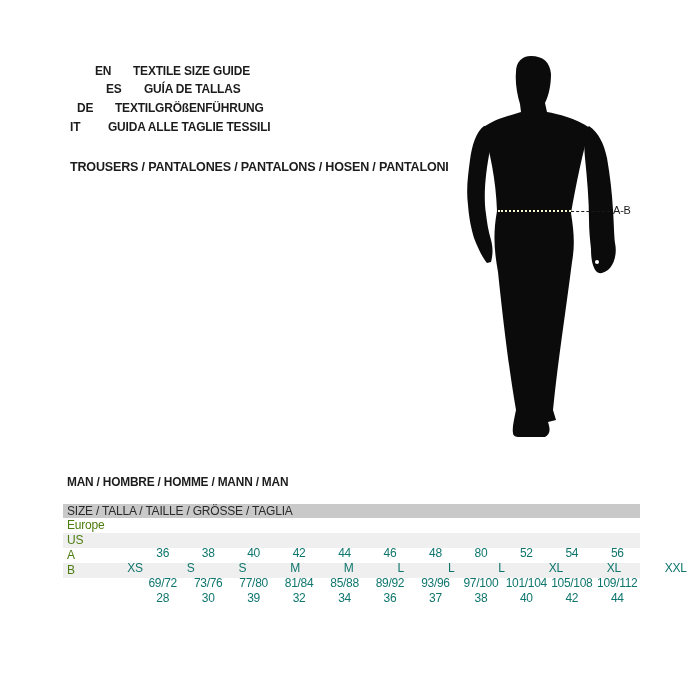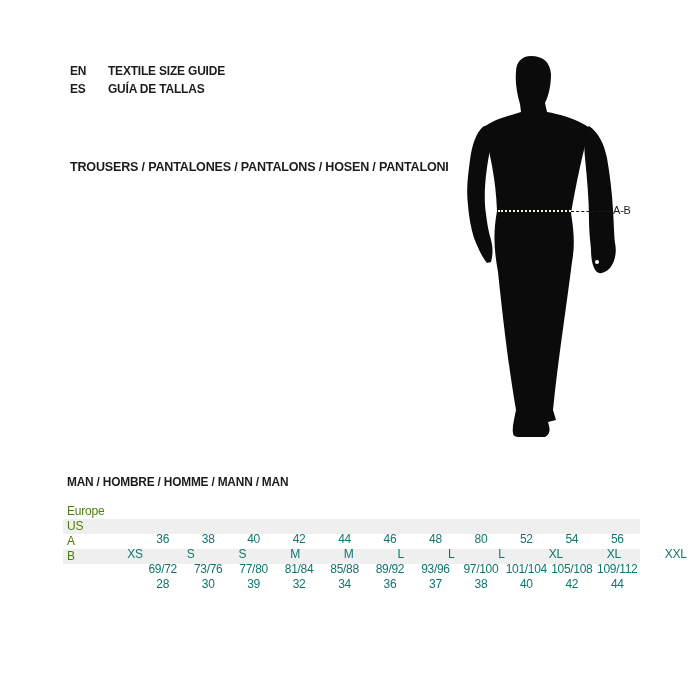--- a/index.html
+++ b/index.html
@@ -2,21 +2,21 @@
 <html><head>
 <meta charset="utf-8">
 <style>
   html,body{margin:0;padding:0;background:#ffffff;}
   #canvas{
     position:relative;width:700px;height:700px;background:#ffffff;overflow:hidden;
     font-family:"Liberation Sans", sans-serif;color:#1c1c1c;
   }
   
   .lang-block{position:absolute;left:70px;top:61px;}
-  .lang-row{display:flex;height:18.6px;align-items:center;}
+  .lang-row{display:flex;height:18.6px;align-items:center;justify-content:center;}
   .lang-code{width:38px;font-size:13px;font-weight:bold;letter-spacing:-.2px;
     transform:scaleX(.92);transform-origin:left center;}
   .lang-label{font-size:13px;font-weight:bold;letter-spacing:-.2px;white-space:nowrap;
     transform:scaleX(.92);transform-origin:left center;}
   
   .garment-title{position:absolute;left:70px;top:159px;font-size:13.5px;font-weight:bold;
     letter-spacing:-.2px;white-space:nowrap;transform:scaleX(.93);transform-origin:left center;}
   
   .silhouette{position:absolute;left:440px;top:48px;}
   .dash-inside{position:absolute;left:498px;top:210px;width:73px;height:0;
@@ -45,20 +45,28 @@
 <div id="canvas">
 
   <div class="lang-block">
       <div class="lang-row">
         <span class="lang-code">EN</span>
         <span class="lang-label">TEXTILE SIZE GUIDE</span>
       </div>
       <div class="lang-row">
         <span class="lang-code">ES</span>
         <span class="lang-label">GUÍA DE TALLAS</span>
+      </div>
+      <div class="lang-row">
+        <span class="lang-code">DE</span>
+        <span class="lang-label">TEXTILGRÖßENFÜHRUNG</span>
+      </div>
+      <div class="lang-row">
+        <span class="lang-code">IT</span>
+        <span class="lang-label">GUIDA ALLE TAGLIE TESSILI</span>
       </div>
     </div>
 
   <div class="garment-title">TROUSERS / PANTALONES / PANTALONS / HOSEN / PANTALONI</div>
 
   <svg class="silhouette" width="220" height="400" viewBox="440 48 220 400" xmlns="http://www.w3.org/2000/svg">
     <g fill="#0b0b0b">
 
       <path d="M 531 56
                C 522 56, 516 62, 516 72
@@ -107,20 +115,21 @@
     <circle cx="597" cy="262" r="2" fill="#ffffff"></circle>
   </svg>
 
   <div class="dash-inside"></div>
   <div class="dash-outside"></div>
   <div class="ab-label">A-B</div>
 
   <div class="gender-label">MAN / HOMBRE / HOMME / MANN / MAN</div>
 
   <div class="size-table">
+    <div class="st-header" style="background: rgb(201, 201, 201);">SIZE / TALLA / TAILLE / GRÖSSE / TAGLIA</div>
     <div id="st-body">
         <div class="st-row">
           <span class="st-label">Europe</span>
           <span class="st-cell">36</span>
           <span class="st-cell">38</span>
           <span class="st-cell">40</span>
           <span class="st-cell">42</span>
           <span class="st-cell">44</span>
           <span class="st-cell">46</span>
           <span class="st-cell">48</span>

